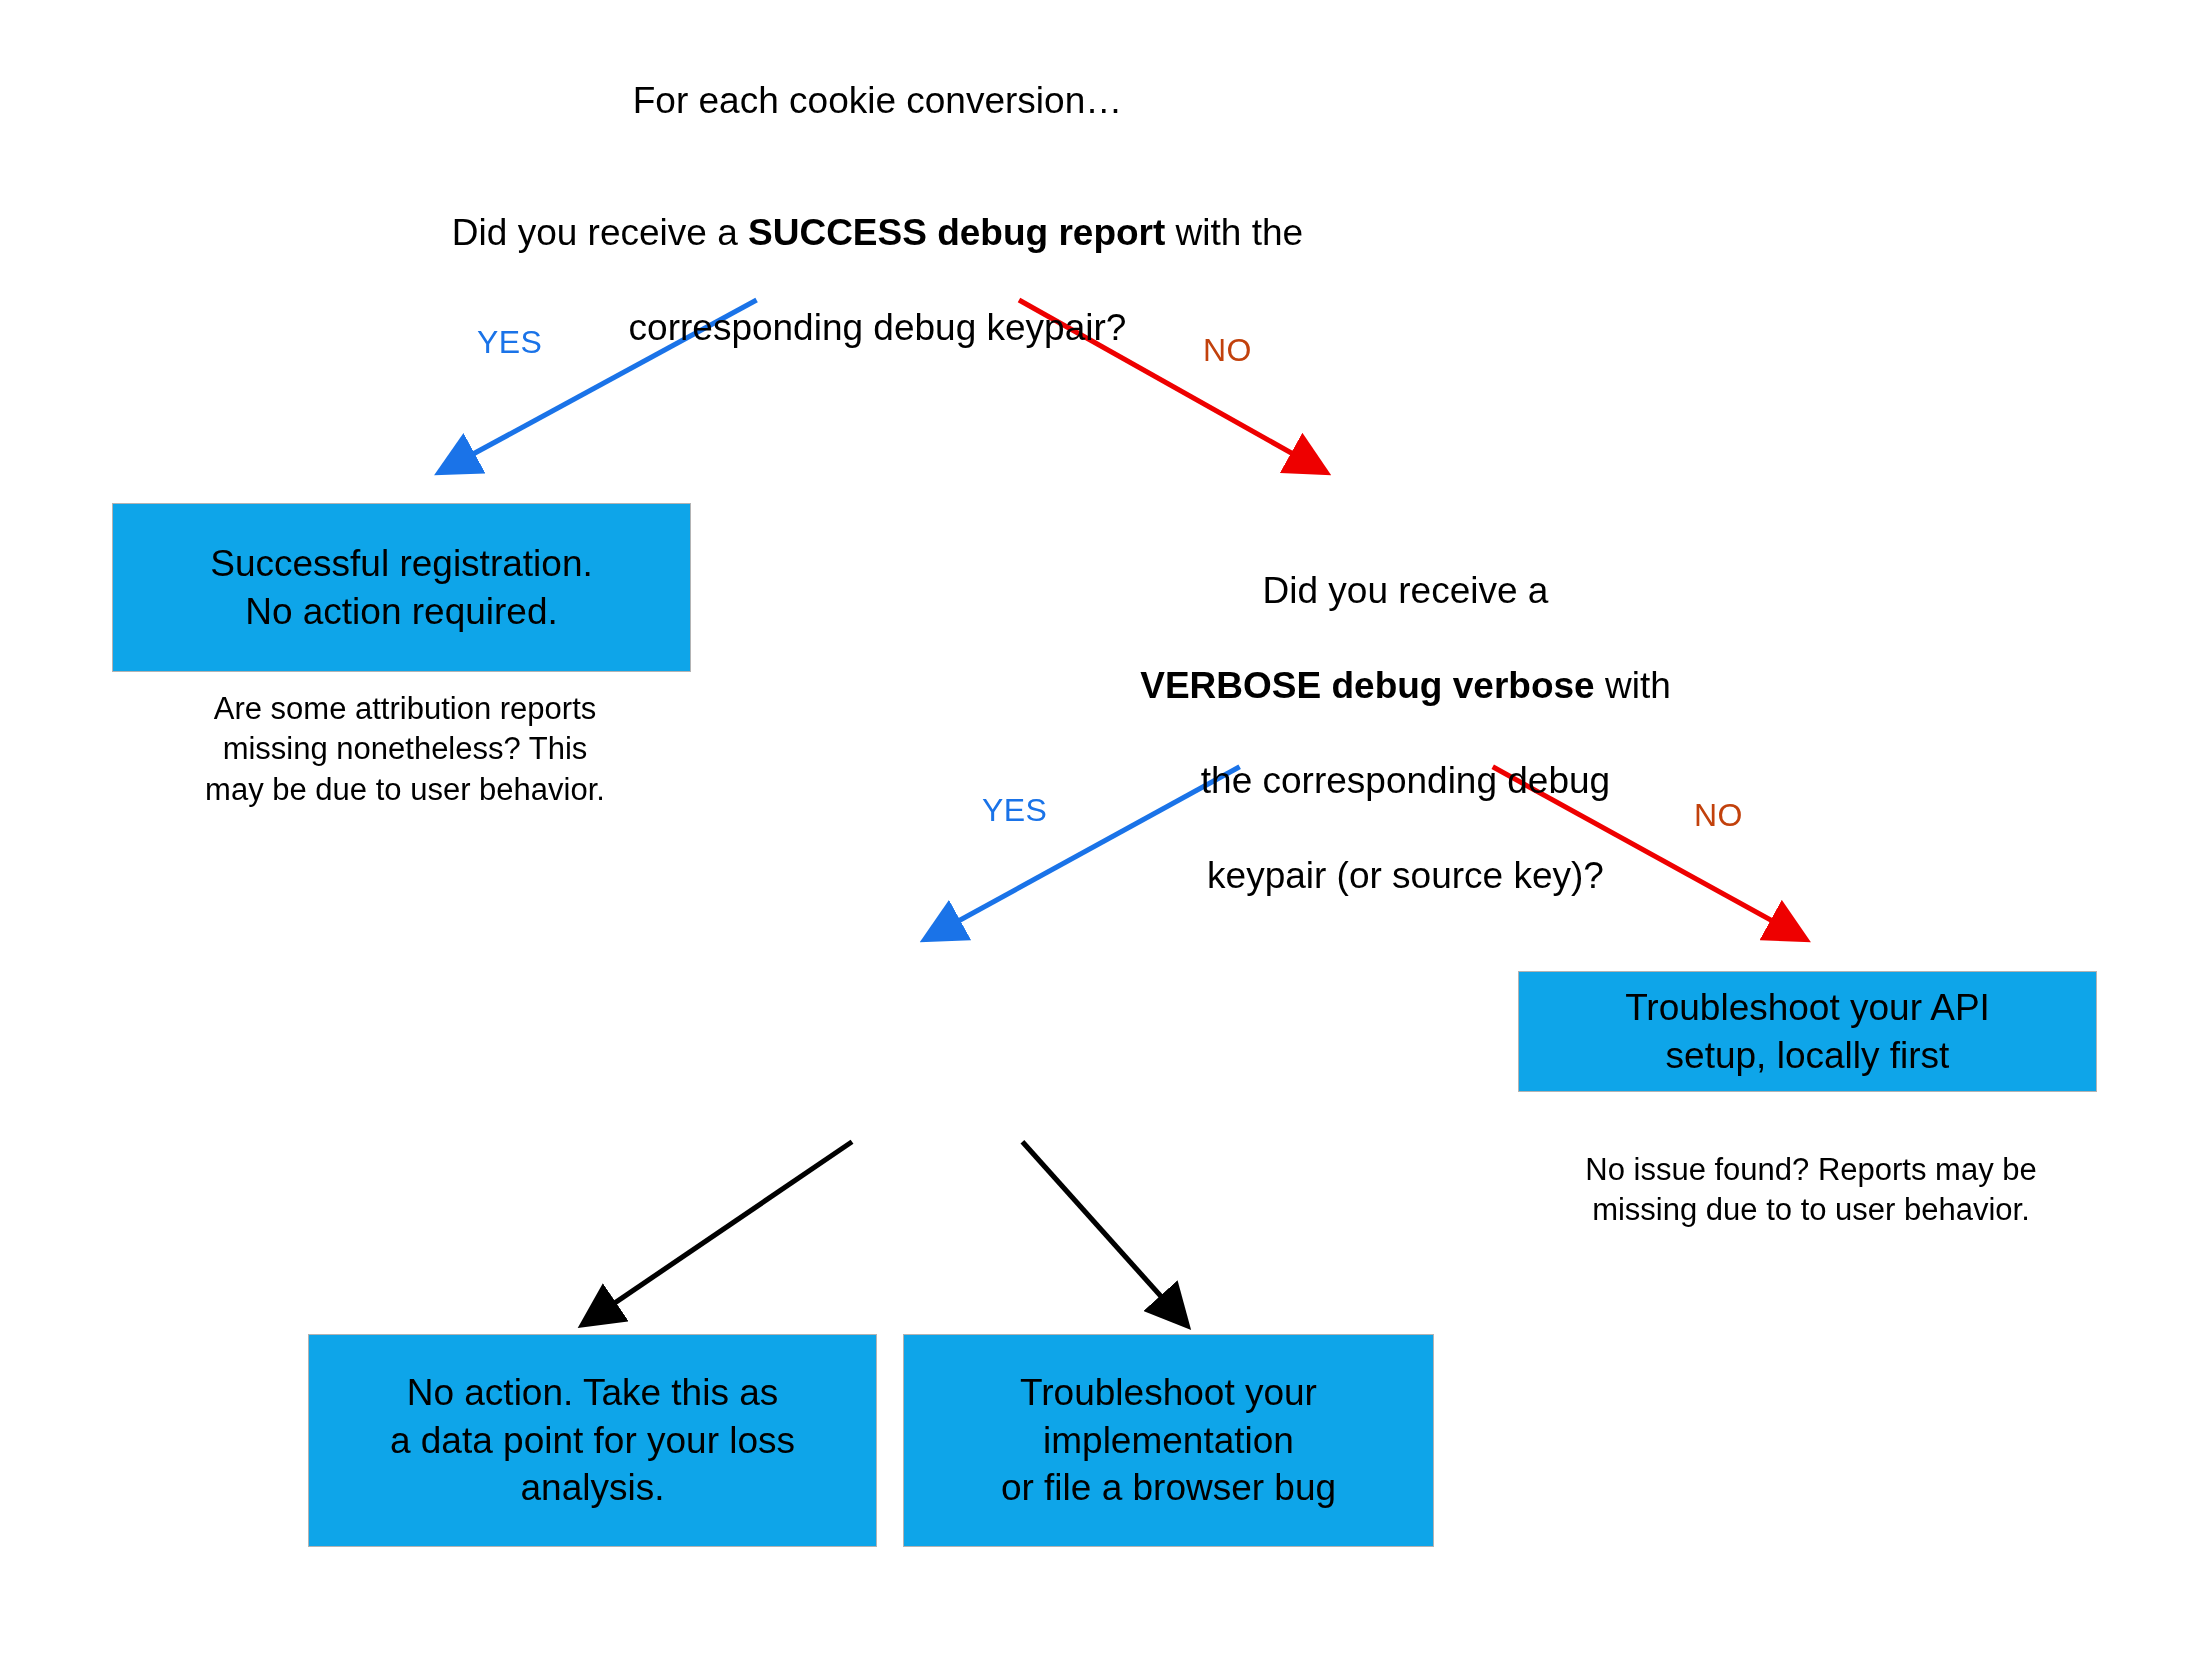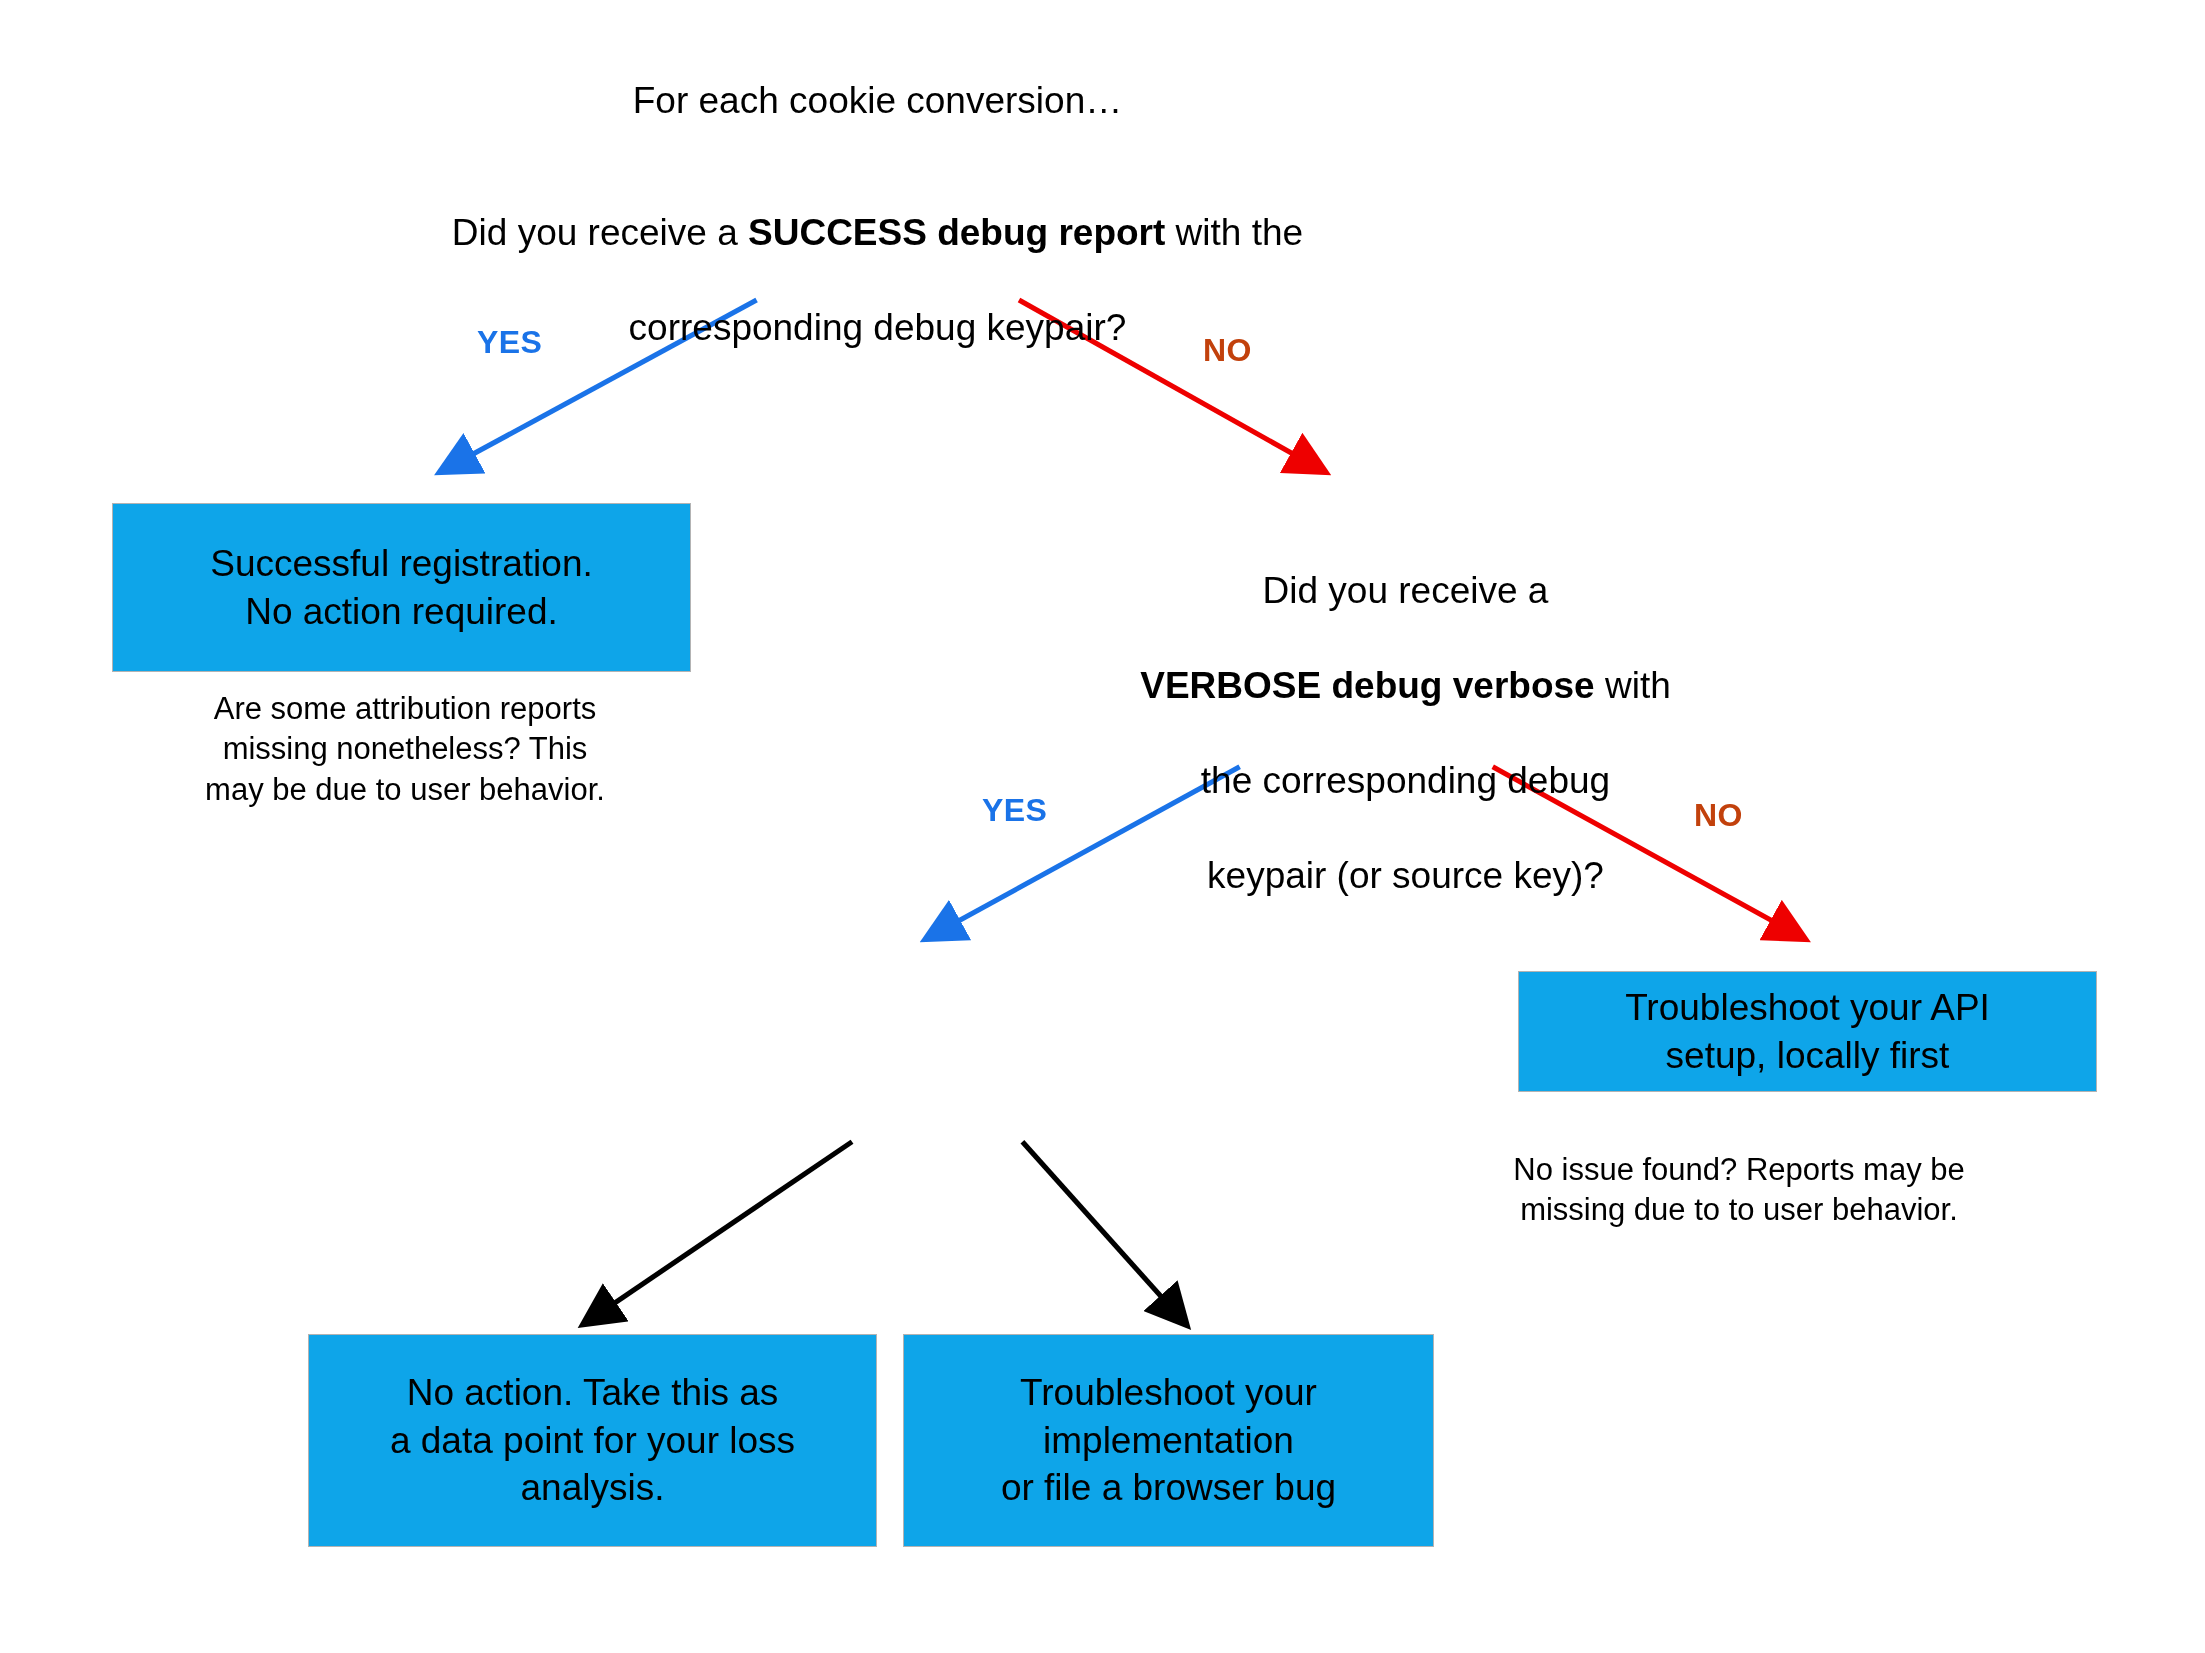--- a/index.html
+++ b/index.html
@@ -36,21 +36,21 @@
     justify-content: center;
     font-size: 37px;
     padding: 6.8px 8.5px;
   }
   .note {
     font-size: 31px;
     line-height: 1.3;
   }
   .edge-label {
     position: absolute;
-    font-weight: bold;
+    font-weight: normal;
     font-size: 32px;
     letter-spacing: 0.4px;
   }
   .yes { color: #1a73e8; }
   .no { color: #c2410c; }
   svg.arrows {
     position: absolute;
     left: 0;
     top: 0;
     width: 2205px;
@@ -114,21 +114,21 @@
     <span>keypair (or source key)?</span>
   </div>
 
   <div class="edge-label yes" style="left:982px; top:792px;">YES</div>
   <div class="edge-label no" style="left:1694px; top:797px;">NO</div>
 
 
   <div class="node box" style="left:1518px; top:971px; width:579px; height:121px;">Troubleshoot your API
 setup, locally first</div>
 
-  <div class="node note" style="left:1394px; top:1150px; width:690px;">No issue found? Reports may be
+  <div class="node note" style="left:1466px; top:1150px; width:690px;">No issue found? Reports may be
 missing due to to user behavior.</div>
 
   <div class="node box" style="left:308px; top:1334px; width:569px; height:213px;">No action. Take this as
 a data point for your loss
 analysis.</div>
 
   <div class="node box" style="left:903px; top:1334px; width:531px; height:213px;">Troubleshoot your
 implementation
 or file a browser bug</div>
 

